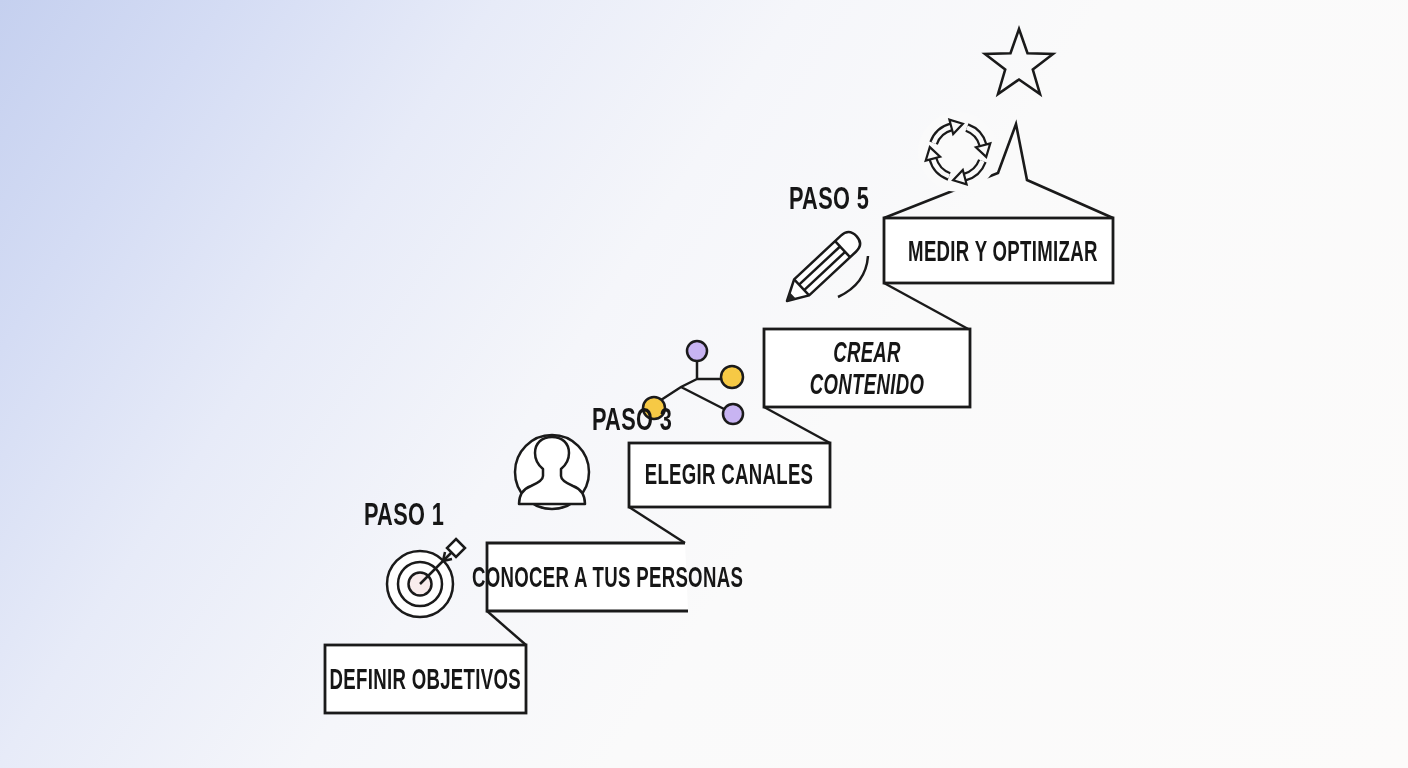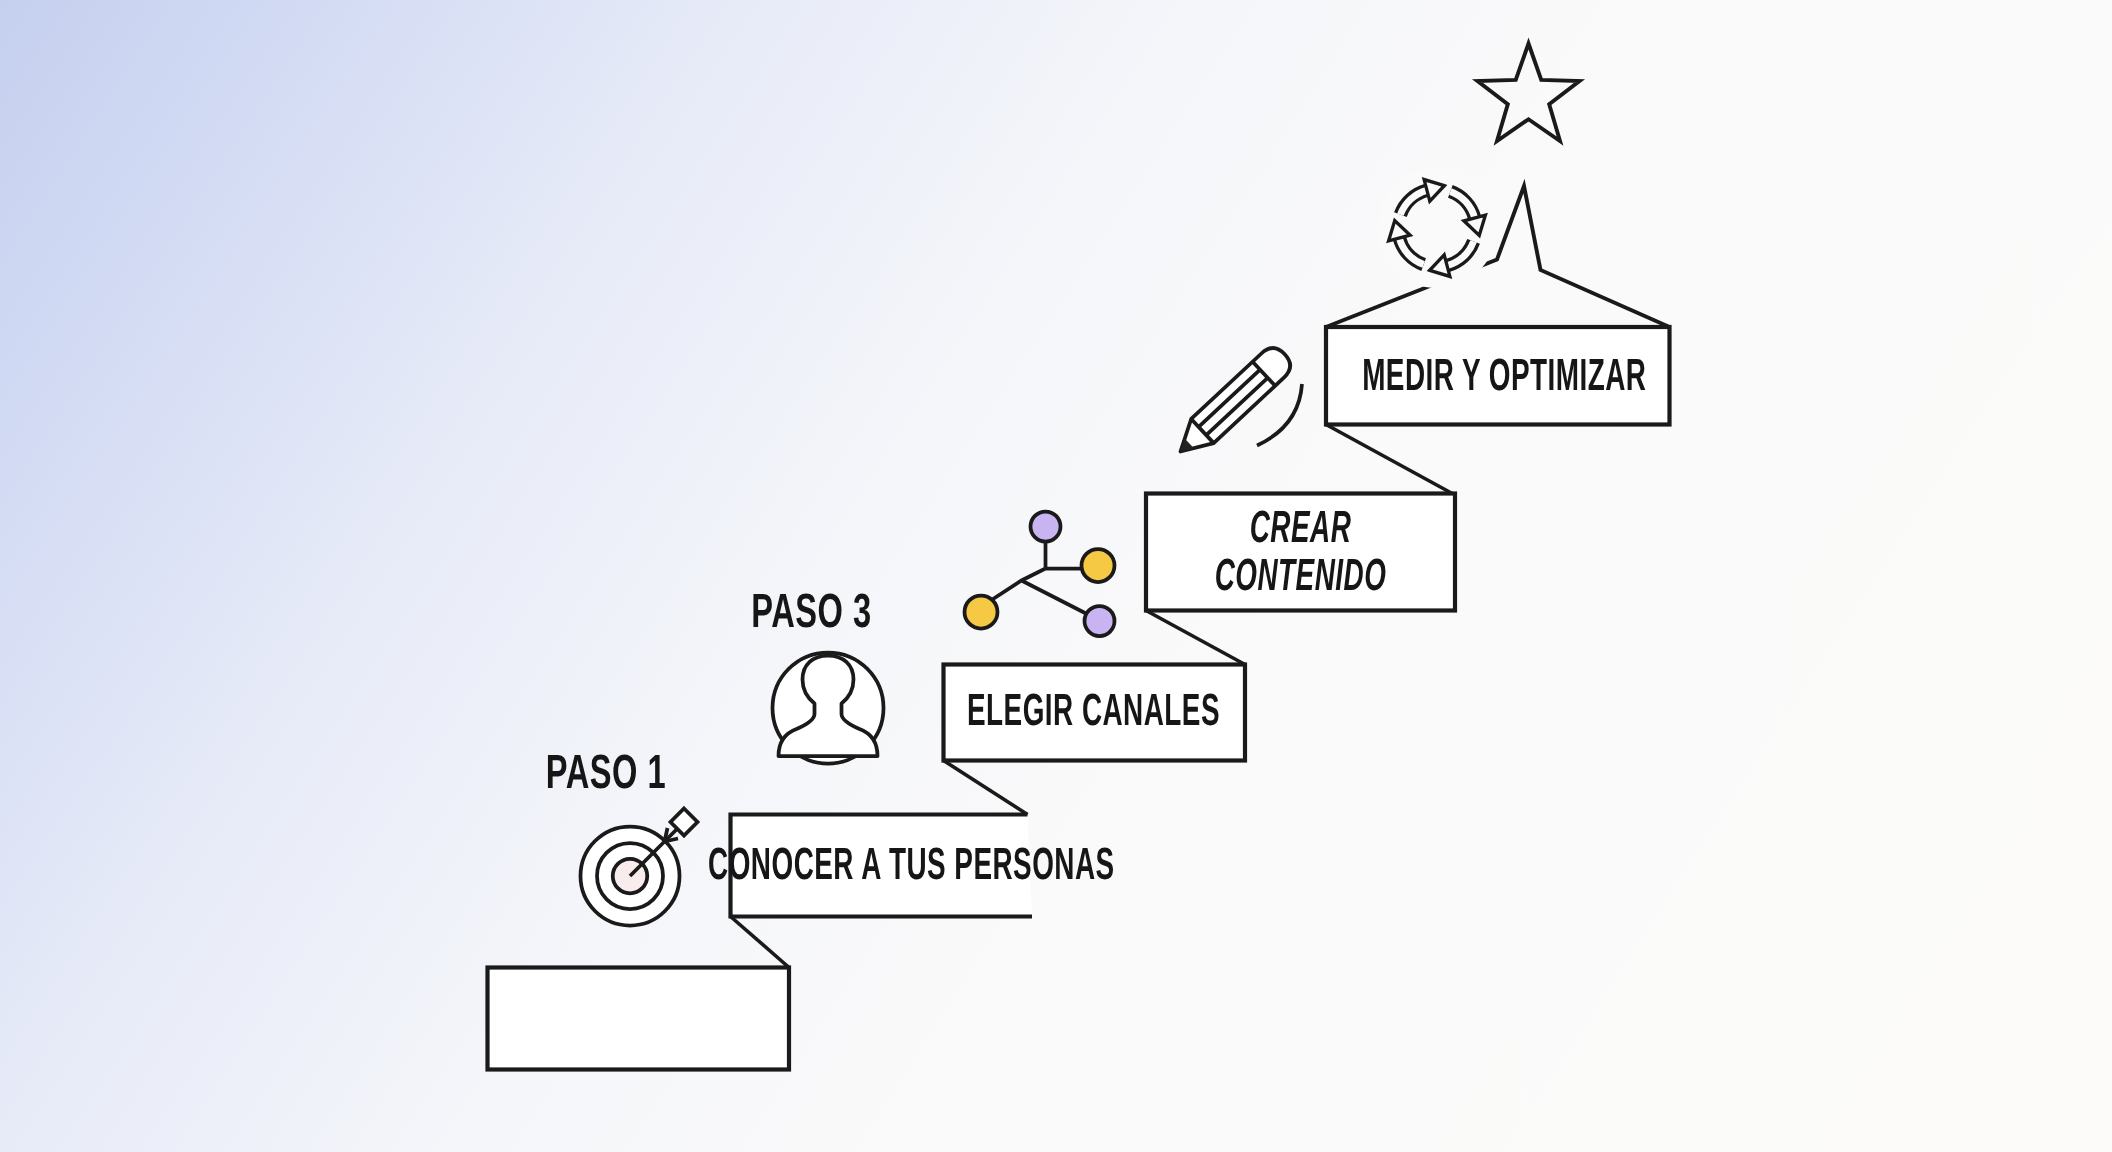--- a/index.html
+++ b/index.html
@@ -102,24 +102,30 @@
         <line x1="20" y1="3.7" x2="76" y2="3.7"></line>
         <path d="M0,0 L8,-4.5 L8,4.5 Z" fill="#222222" stroke="none"></path>
       </g>
       <path d="M868,256 Q866,284 838,297" fill="none" stroke="#1a1a1a" stroke-width="2.5"></path>
     </g>
   </svg>
 
   <div class="lbl" style="left:254px;top:495px;width:300px;height:38px;">
     <span class="cond-paso">PASO 1</span>
   </div>
-  <div class="lbl" style="left:391px;top:388px;width:300px;height:38px;">
+  <div class="lbl" style="left:391px;top:400px;width:300px;height:38px;justify-content:flex-end;">
     <span class="cond-paso">PASO 3</span>
   </div>
+  <div class="lbl" style="left:679px;top:179px;width:300px;height:38px;">
+    <span class="cond-paso">PASO 5</span>
+  </div>
 
+  <div class="lbl" style="left:275px;top:660px;width:300px;height:38px;">
+    <span class="cond">DEFINIR OBJETIVOS</span>
+  </div>
   <div class="lbl" style="left:458px;top:558px;width:300px;height:38px;">
     <span class="cond">CONOCER A TUS PERSONAS</span>
   </div>
   <div class="lbl" style="left:579px;top:455px;width:300px;height:38px;">
     <span class="cond">ELEGIR CANALES</span>
   </div>
   <div class="lbl" style="left:772px;top:333px;width:190px;height:70px;font-style:italic;">
     <span class="cond-wrap">CREAR CONTENIDO</span>
   </div>
   <div class="lbl" style="left:853px;top:232px;width:300px;height:38px;">

